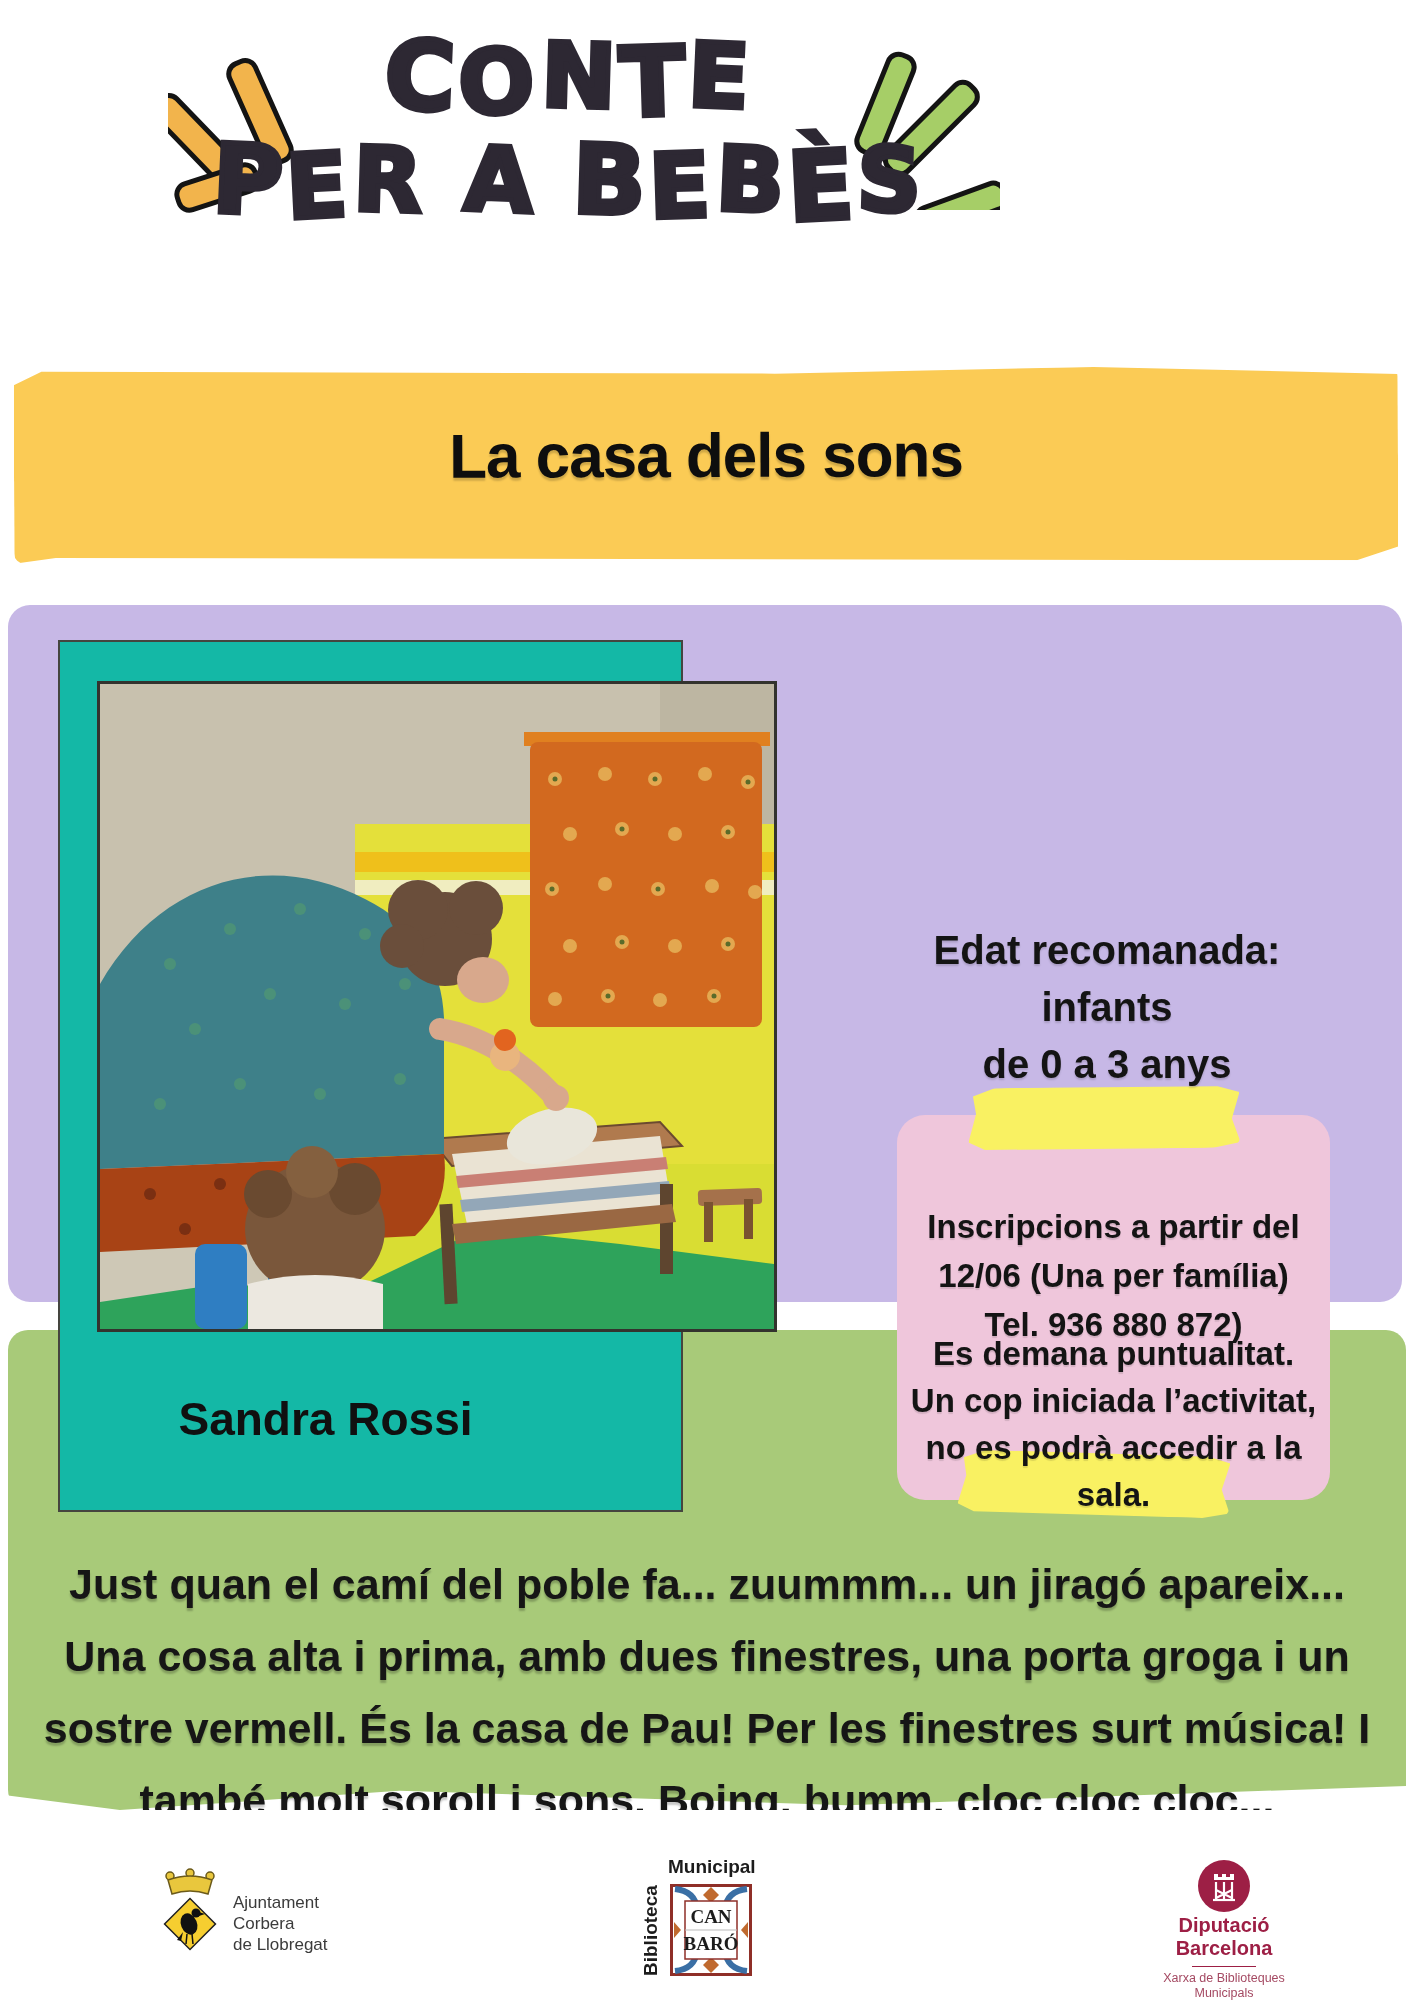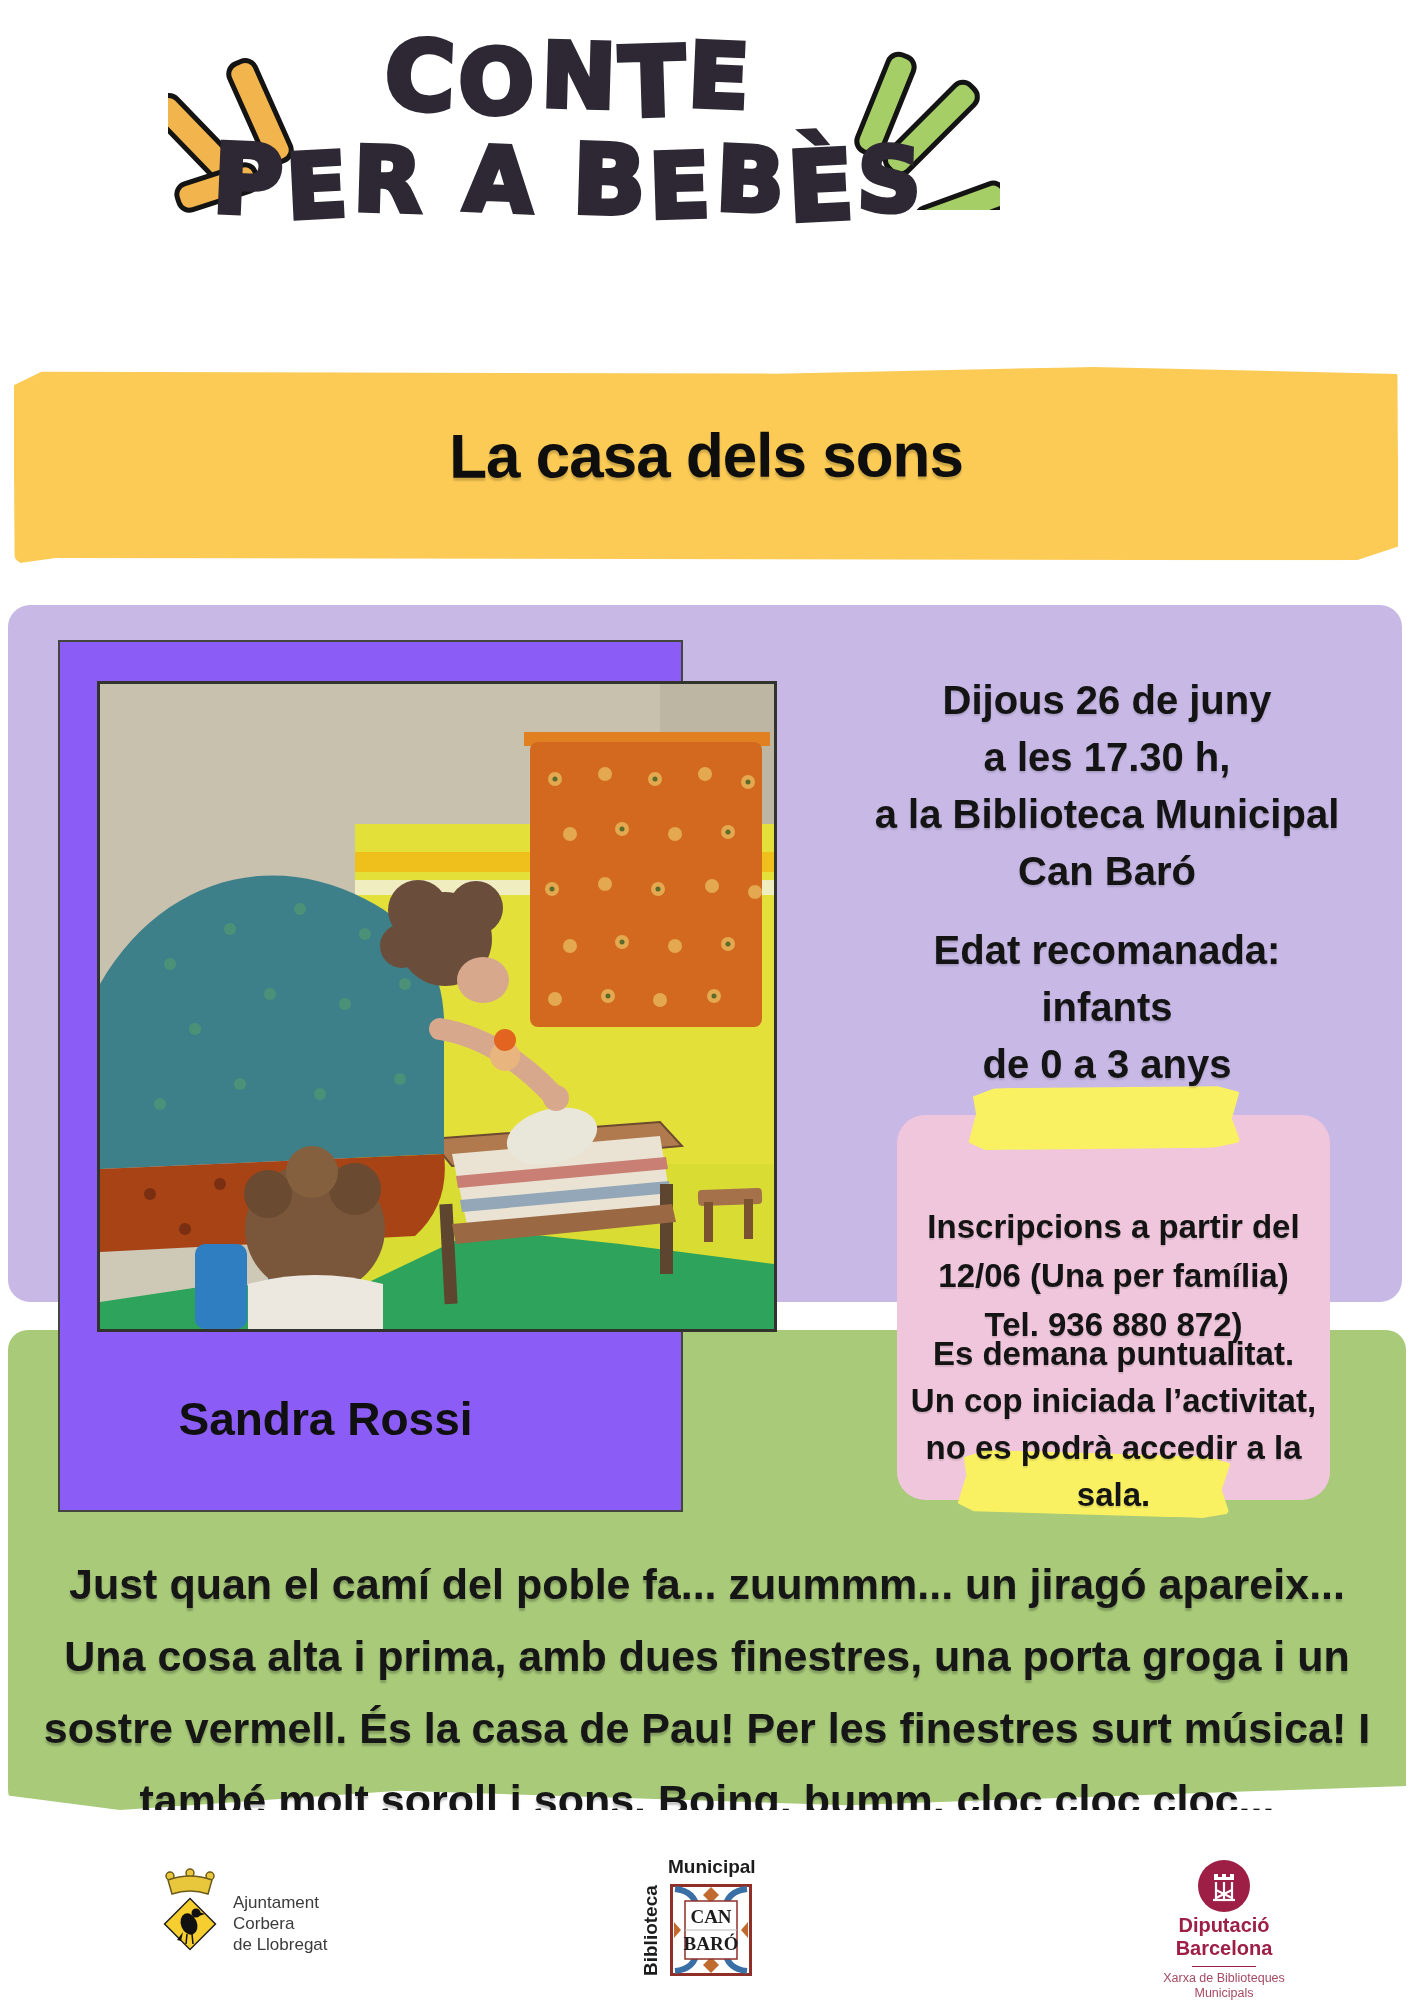--- a/index.html
+++ b/index.html
@@ -20,21 +20,21 @@
           clip-path:polygon(0 8%,2% 1%,55% 3%,78% 0,100% 4%,100% 93%,97% 100%,3% 97%,0 100%);}
   .banner-text{left:0;top:52px;width:100%;text-align:center;font-weight:bold;font-size:62px;color:#0e0e0e;
                letter-spacing:-1px;text-shadow:0 3px 2px rgba(0,0,0,0.18);}
 
   
   .purple-panel{left:8px;top:605px;width:1394px;height:697px;background:#C7B8E6;border-radius:22px;z-index:1;}
   .green-panel{left:8px;top:1330px;width:1398px;height:480px;background:#A8CA79;border-radius:20px;z-index:1;
                clip-path:polygon(0 0,100% 0,100% 95%,60% 99%,28% 96%,8% 100%,0 97%);}
 
   
-  .polaroid{left:58px;top:640px;width:625px;height:872px;background:#8b5cf6;border:2px solid #45453F;
+  .polaroid{left:58px;top:640px;width:625px;height:872px;background:#14b8a6;border:2px solid #45453F;
             box-sizing:border-box;z-index:3;}
   .photo{left:37px;top:39px;width:674px;height:645px;border:3px solid #33332E;box-sizing:content-box;
          overflow:hidden;background:#C8C1AE;}
   .caption{left:0;top:750px;width:100%;text-align:center;font-weight:bold;font-size:46px;color:#101010;
            transform:translateX(-45px);}
 
   
   .bold-block{left:827px;width:560px;text-align:center;font-weight:bold;color:#141414;
               font-size:40px;line-height:57px;z-index:4;text-shadow:0 2px 2px rgba(0,0,0,0.15);}
   .datetime{top:672px;}
@@ -210,24 +210,20 @@
         <ellipse cx="215" cy="545" rx="70" ry="66" fill="#7A573B"></ellipse>
         <circle cx="168" cy="510" r="24" fill="#6A4A30"></circle>
         <circle cx="255" cy="505" r="26" fill="#6A4A30"></circle>
         <circle cx="212" cy="488" r="26" fill="#84603F"></circle>
         <path d="M148,600 q67,-18 135,0 l0,45 l-135,0 Z" fill="#ECE8E0"></path>
       </svg>
     </div>
     <div class="abs caption">Sandra Rossi</div>
   </div>
 
-  <div class="abs bold-block datetime prewrap">Dijous 26 de juny
-a les 17.30 h,
-a la Biblioteca Municipal
-Can Baró</div>
 
   <div class="abs bold-block age prewrap">Edat recomanada:
 infants
 de 0 a 3 anys</div>
 
   <div class="abs pink-box"></div>
   <div class="abs hl hl-top"></div>
   <div class="abs hl hl-bottom"></div>
   <div class="abs pink-text registration prewrap">Inscripcions a partir del
 12/06 (Una per família)

